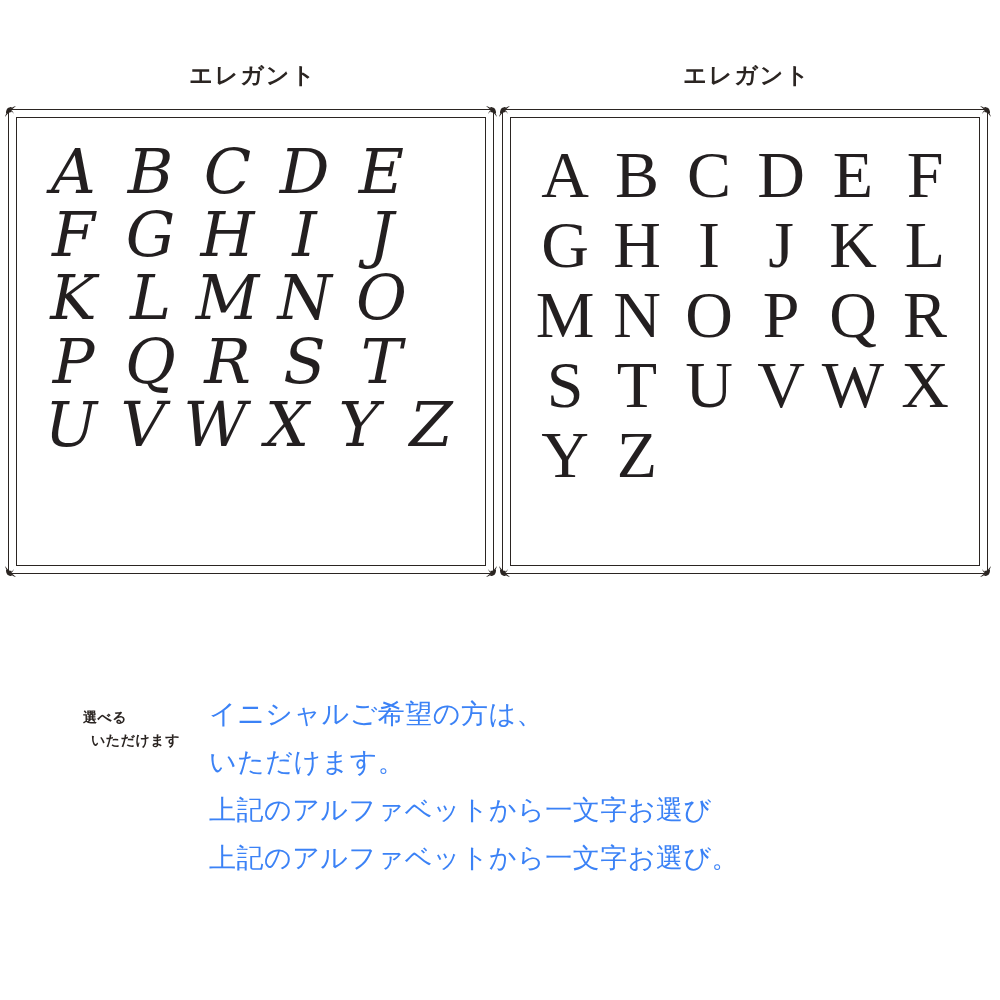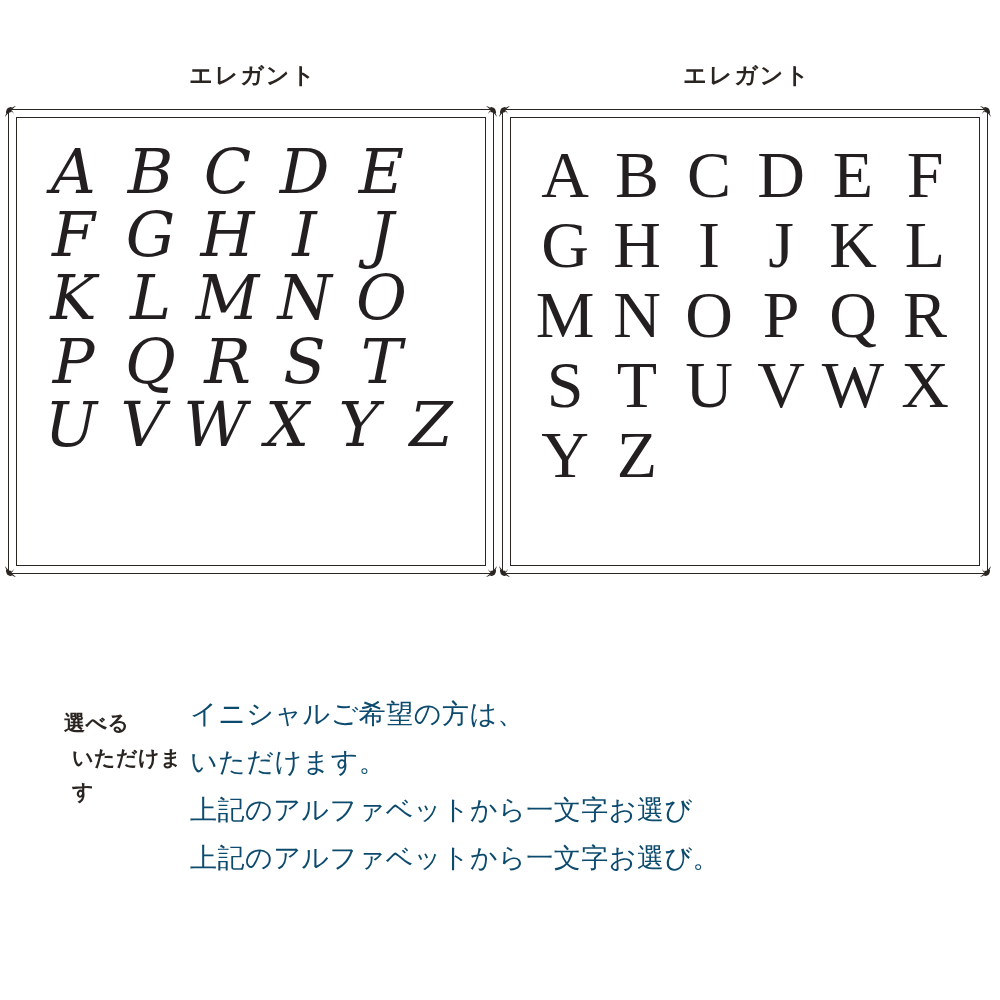--- a/index.html
+++ b/index.html
@@ -121,37 +121,38 @@
     top: 690px;
     left: 0;
     width: 1000px;
     display: flex;
     align-items: flex-start;
   }
   .desc-label {
     width: 190px;
     padding-left: 64px;
     box-sizing: border-box;
-    font-size: 21px;
+    font-size: 14px;
     font-weight: bold;
     line-height: 1.65;
     color: #2b2522;
     letter-spacing: 0.5px;
     padding-top: 16px;
+    margin-left: 19px;
   }
   .desc-label .lab-line {
     display: block;
   }
   .desc-label .lab-line.indent {
     padding-left: 8px;
   }
   .desc-body {
     font-size: 27px;
     line-height: 1.78;
-    color: #0c4a6e;
+    color: #3b82f6;
     letter-spacing: 0.5px;
   }
   .desc-body .line {
     display: block;
     white-space: pre;
   }
 </style>
 </head>
 <body>
 

